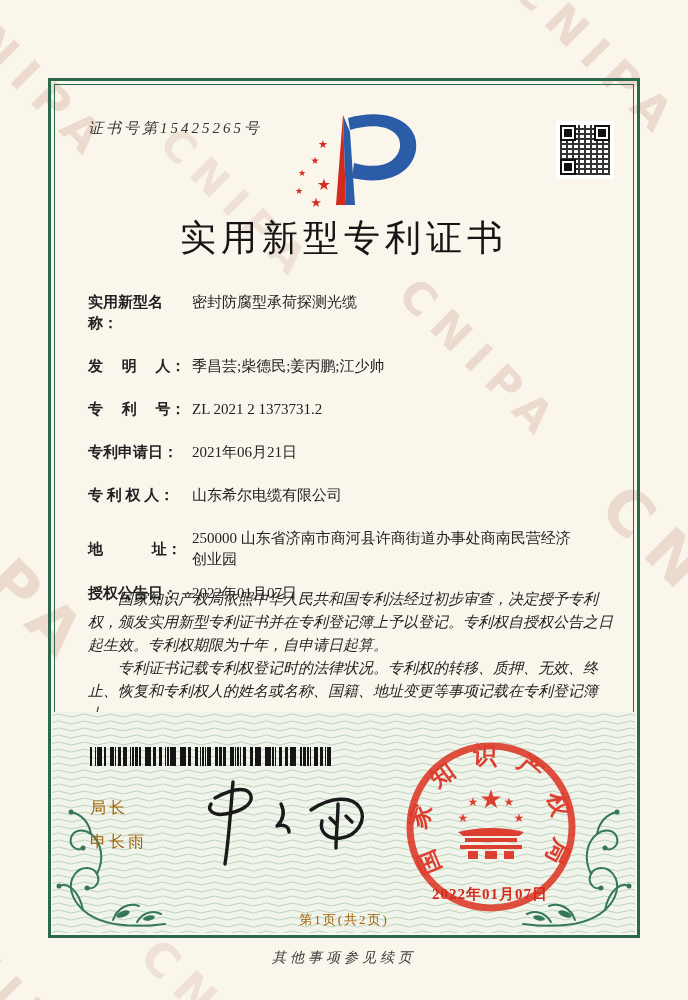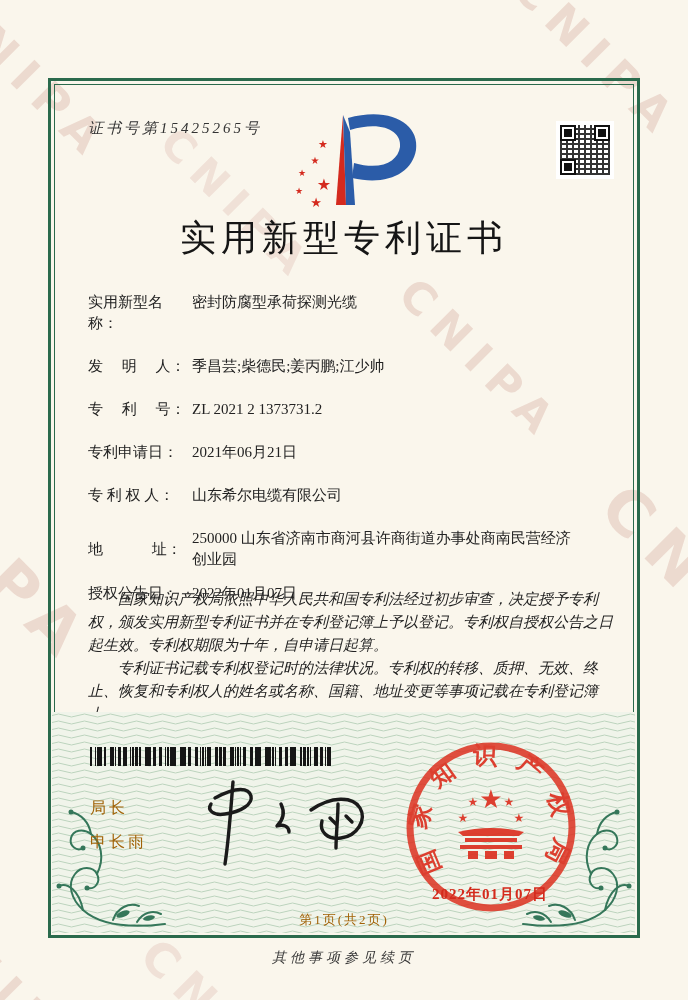--- a/index.html
+++ b/index.html
@@ -37,21 +37,21 @@
       repeating-linear-gradient(0deg,#111 0 2px,rgba(0,0,0,0) 2px 5px);
     opacity:.85;}
   .qr-finder{position:absolute;width:12px;height:12px;border:2px solid #111;background:#fff;}
   .qr-finder::after{content:"";position:absolute;left:2px;top:2px;right:2px;bottom:2px;background:#111;}
   .qr-tl{left:4px;top:4px;}.qr-tr{right:4px;top:4px;}.qr-bl{left:4px;bottom:4px;}
   .title{position:absolute;left:0;top:214px;width:100%;text-align:center;
     font-size:36px;font-weight:normal;letter-spacing:5px;color:#151515;}
   
   .rows{position:absolute;left:88px;top:292px;width:528px;font-size:15px;line-height:21px;color:#222;}
   .row{display:flex;margin-bottom:22px;}
-  .row .lbl{flex:none;width:104px;}
+  .row .lbl{flex:none;width:104px;font-weight:bold;}
   .row.addr{margin-bottom:13px;align-items:center;}
   .row.addr .val{width:392px;}
   .pair2{margin-left:34px;display:flex;}
   
   .legal{position:absolute;left:88px;top:588px;width:530px;font-size:15px;line-height:23px;
     font-style:italic;color:#222;}
   .legal p{margin:0;text-indent:2em;}
   
   .wavepanel{position:absolute;left:52px;top:712px;}
   .barcode{position:absolute;left:90px;top:747px;width:242px;height:19px;

